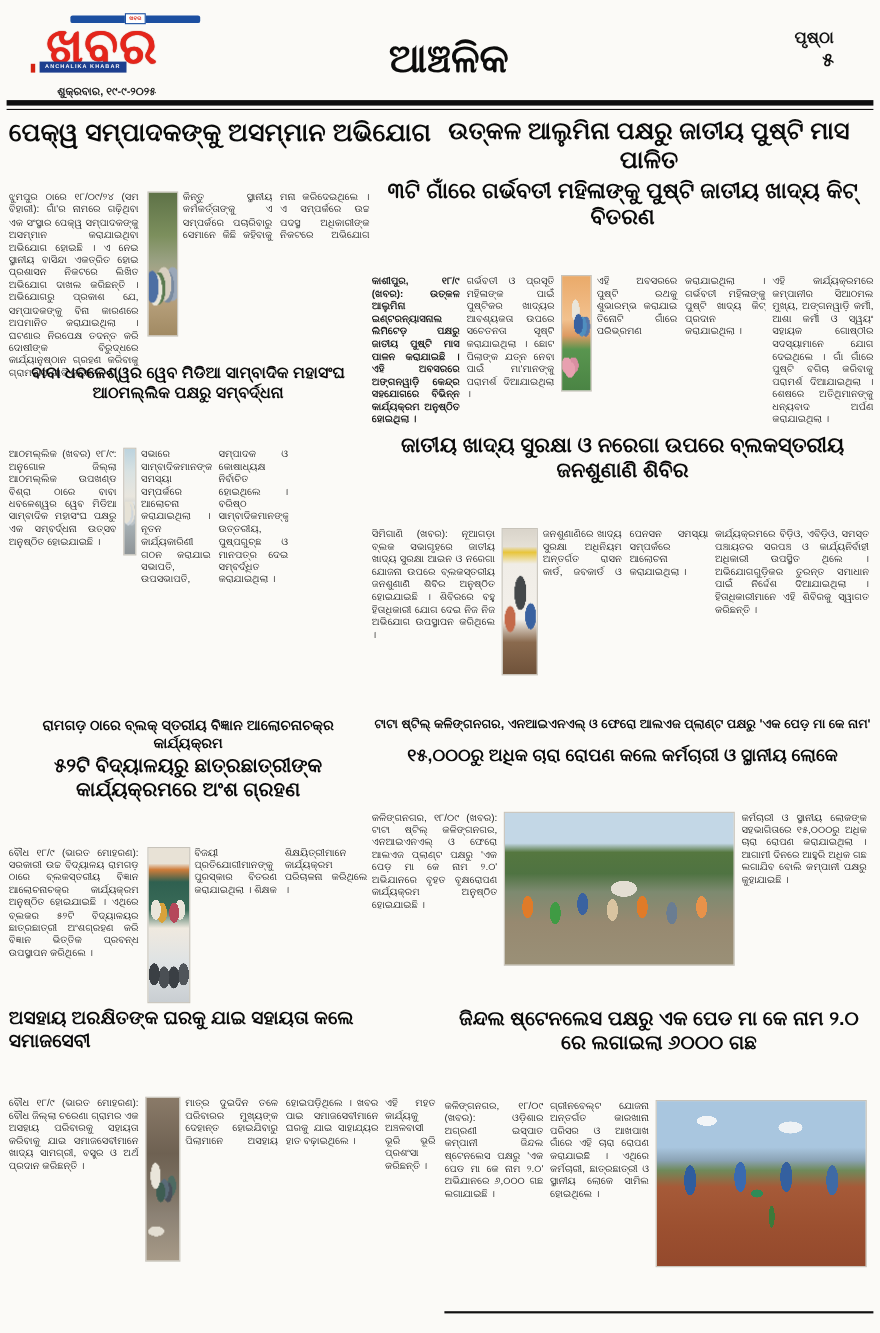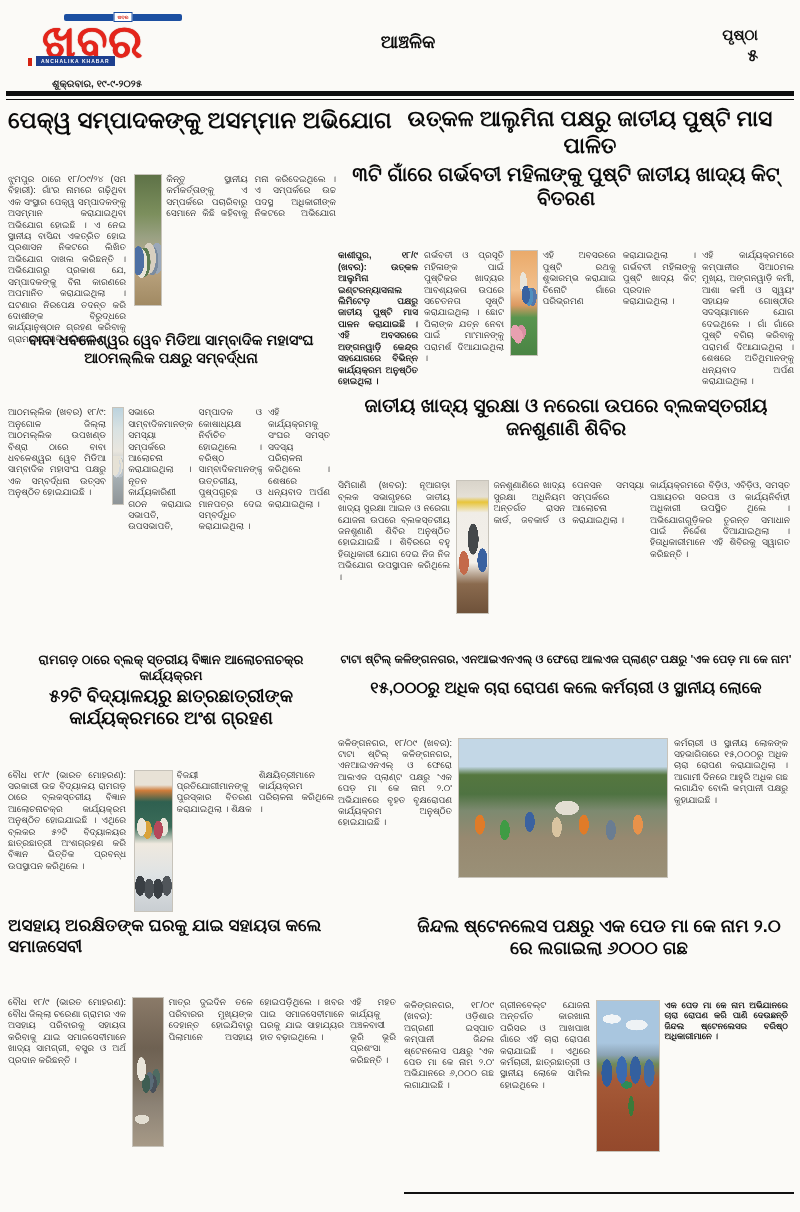--- a/index.html
+++ b/index.html
@@ -8,21 +8,21 @@
 
   
   .masthead{position:absolute;left:0;top:0;width:800px;height:90px;}
   .logo{position:absolute;left:28px;top:12px;width:160px;height:78px;}
   .logo-topbar{position:absolute;left:36px;top:2px;width:118px;height:7px;background:#1c4fa1;border-radius:2px;}
   .logo-chip{position:absolute;left:50%;top:-2px;transform:translateX(-50%);background:#fff;border:1px solid #1c4fa1;color:#d42313;font-size:5px;font-weight:bold;line-height:8px;padding:0 3px;white-space:nowrap;}
   .logo-word{position:absolute;left:14px;top:6px;font-size:45px;line-height:48px;font-weight:800;color:#e5251b;letter-spacing:1px;text-shadow:0 0 1px #a81309;}
   .logo-banner{position:absolute;left:8px;top:44px;background:#1d3f8f;color:#fff;font-size:5px;font-weight:bold;letter-spacing:1px;padding:2px 5px;white-space:nowrap;}
   .logo-reddot{position:absolute;left:0px;top:46px;width:4px;height:8px;background:#d42313;}
   .dateline{position:absolute;left:24px;top:66px;font-size:10px;font-weight:bold;color:#1b1b1b;white-space:nowrap;}
-  .section-title{position:absolute;left:16px;right:0;top:32px;text-align:center;font-size:18px;font-weight:800;color:#0c0c0c;}
+  .section-title{position:absolute;left:16px;right:0;top:32px;text-align:center;font-size:36px;font-weight:800;color:#0c0c0c;}
   .pageno{position:absolute;right:42px;top:26px;text-align:right;}
   .pageno .plabel{font-size:15px;font-weight:bold;color:#111;}
   .pageno .pnum{font-size:17px;font-weight:bold;color:#111;margin-top:2px;}
   .rule-thick{position:absolute;left:6px;right:6px;top:91px;height:5px;background:#0e0e0e;}
   .rule-thin{position:absolute;left:6px;right:6px;top:99px;height:1px;background:#0e0e0e;}
 
   
   .art{position:absolute;}
   .hl{font-weight:800;color:#0a0a0a;text-align:center;line-height:1.22;}
   .bt{font-size:9px;line-height:11.4px;text-align:justify;color:#191919;overflow:hidden;}
@@ -152,21 +152,20 @@
   </article>
 
   <article class="art" style="left:8px;top:332px;width:326px;">
     <h1 class="hl" style="font-size:14.5px;margin:0 0 6px 0;">ବାବା ଧବଳେଶ୍ୱର ୱେବ ମିଡିଆ ସାମ୍ବାଦିକ ମହାସଂଘ ଆଠମଲ୍ଲିକ ପକ୍ଷରୁ ସମ୍ବର୍ଦ୍ଧନା</h1>
     <div class="row" style="gap:6px;">
       <div class="bt" style="width:98px;height:280px;">ଆଠମଲ୍ଲିକ (ଖବର) ୧୮/୯: ଅନୁଗୋଳ ଜିଲ୍ଲା ଆଠମଲ୍ଲିକ ଉପଖଣ୍ଡ ବିଶ୍ରା ଠାରେ ବାବା ଧବଳେଶ୍ୱର ୱେବ ମିଡିଆ ସାମ୍ବାଦିକ ମହାସଂଘ ପକ୍ଷରୁ ଏକ ସମ୍ବର୍ଦ୍ଧନା ଉତ୍ସବ ଅନୁଷ୍ଠିତ ହୋଇଯାଇଛି ।</div>
       <div class="stack" style="width:150px;">
         <div class="ph ph-b" title="ସମ୍ବର୍ଦ୍ଧନା ସଭାରେ ମାଇକ ଧରି ଭାଷଣ ଦେଉଥିବା ବକ୍ତା"></div>
         <div class="bt cols2" style="height:174px;">ସଭାରେ ସାମ୍ବାଦିକମାନଙ୍କ ସମସ୍ୟା ସମ୍ପର୍କରେ ଆଲୋଚନା କରାଯାଇଥିଲା । ନୂତନ କାର୍ଯ୍ୟକାରିଣୀ ଗଠନ କରାଯାଇ ସଭାପତି, ଉପସଭାପତି, ସମ୍ପାଦକ ଓ କୋଷାଧ୍ୟକ୍ଷ ନିର୍ବାଚିତ ହୋଇଥିଲେ । ବରିଷ୍ଠ ସାମ୍ବାଦିକମାନଙ୍କୁ ଉତ୍ତରୀୟ, ପୁଷ୍ପଗୁଚ୍ଛ ଓ ମାନପତ୍ର ଦେଇ ସମ୍ବର୍ଦ୍ଧିତ କରାଯାଇଥିଲା ।</div>
       </div>
-      <div class="bt" style="width:62px;height:280px;">ଏହି କାର୍ଯ୍ୟକ୍ରମକୁ ସଂଘର ସମସ୍ତ ସଦସ୍ୟ ପରିଚାଳନା କରିଥିଲେ । ଶେଷରେ ଧନ୍ୟବାଦ ଅର୍ପଣ କରାଯାଇଥିଲା ।</div>
     </div>
   </article>
 
   <article class="art" style="left:338px;top:394px;width:456px;">
     <h1 class="hl" style="font-size:19px;margin:0 0 7px 0;">ଜାତୀୟ ଖାଦ୍ୟ ସୁରକ୍ଷା ଓ ନରେଗା ଉପରେ ବ୍ଲକସ୍ତରୀୟ ଜନଶୁଣାଣି ଶିବିର</h1>
     <div class="row" style="gap:6px;">
       <div class="bt" style="width:112px;height:218px;">ସିମିଗାଣି (ଖବର): ନୂଆଗଡ଼ା ବ୍ଲକ ସଭାଗୃହରେ ଜାତୀୟ ଖାଦ୍ୟ ସୁରକ୍ଷା ଆଇନ ଓ ନରେଗା ଯୋଜନା ଉପରେ ବ୍ଲକସ୍ତରୀୟ ଜନଶୁଣାଣି ଶିବିର ଅନୁଷ୍ଠିତ ହୋଇଯାଇଛି । ଶିବିରରେ ବହୁ ହିତାଧିକାରୀ ଯୋଗ ଦେଇ ନିଜ ନିଜ ଅଭିଯୋଗ ଉପସ୍ଥାପନ କରିଥିଲେ ।</div>
       <div class="stack" style="width:188px;">
         <div class="ph ph-d" title="ବ୍ଲକ ସଭାଗୃହରେ ଜନଶୁଣାଣି ଶିବିରରେ ଭାଷଣ"></div>
         <div class="bt cols2" style="height:74px;">ଜନଶୁଣାଣିରେ ଖାଦ୍ୟ ସୁରକ୍ଷା ଅଧିନିୟମ ଅନ୍ତର୍ଗତ ରାସନ କାର୍ଡ, ଜବକାର୍ଡ ଓ ପେନସନ ସମସ୍ୟା ସମ୍ପର୍କରେ ଆଲୋଚନା କରାଯାଇଥିଲା ।</div>
@@ -211,19 +210,18 @@
     </div>
   </article>
 
   <article class="art" style="left:404px;top:916px;width:390px;">
     <h1 class="hl" style="font-size:18px;margin:0 0 7px 0;">ଜିନ୍ଦଲ ଷ୍ଟେନଲେସ ପକ୍ଷରୁ ଏକ ପେଡ ମା କେ ନାମ ୨.୦ ରେ ଲଗାଇଲା ୬୦୦୦ ଗଛ</h1>
     <div class="row" style="gap:6px;">
       <div class="bt" style="width:90px;height:212px;">କଳିଙ୍ଗନଗର, ୧୮/୦୯ (ଖବର): ଓଡ଼ିଶାର ଅଗ୍ରଣୀ ଇସ୍ପାତ କମ୍ପାନୀ ଜିନ୍ଦଲ ଷ୍ଟେନଲେସ ପକ୍ଷରୁ 'ଏକ ପେଡ ମା କେ ନାମ ୨.୦' ଅଭିଯାନରେ ୬,୦୦୦ ଗଛ ଲଗାଯାଇଛି ।</div>
       <div class="bt" style="width:90px;height:212px;">ଗ୍ରୀନବେଲ୍ଟ ଯୋଜନା ଅନ୍ତର୍ଗତ କାରଖାନା ପରିସର ଓ ଆଖପାଖ ଗାଁରେ ଏହି ଚାରା ରୋପଣ କରାଯାଇଛି । ଏଥିରେ କର୍ମଚାରୀ, ଛାତ୍ରଛାତ୍ରୀ ଓ ସ୍ଥାନୀୟ ଲୋକେ ସାମିଲ ହୋଇଥିଲେ ।</div>
       <div class="stack" style="width:192px;">
         <div class="ph ph-h" title="ନୂଆ ଲଗାଯାଇଥିବା ଚାରାରେ ପାଣି ଦେଉଥିବା ଅଧିକାରୀ"></div>
-        <div class="cap" style="height:46px;">ଏକ ପେଡ ମା କେ ନାମ ଅଭିଯାନରେ ଚାରା ରୋପଣ କରି ପାଣି ଦେଉଛନ୍ତି ଜିନ୍ଦଲ ଷ୍ଟେନଲେସର ବରିଷ୍ଠ ଅଧିକାରୀମାନେ ।</div>
       </div>
     </div>
   </article>
 
   <div class="endrule"></div>
 </div>
 
 </body></html>

